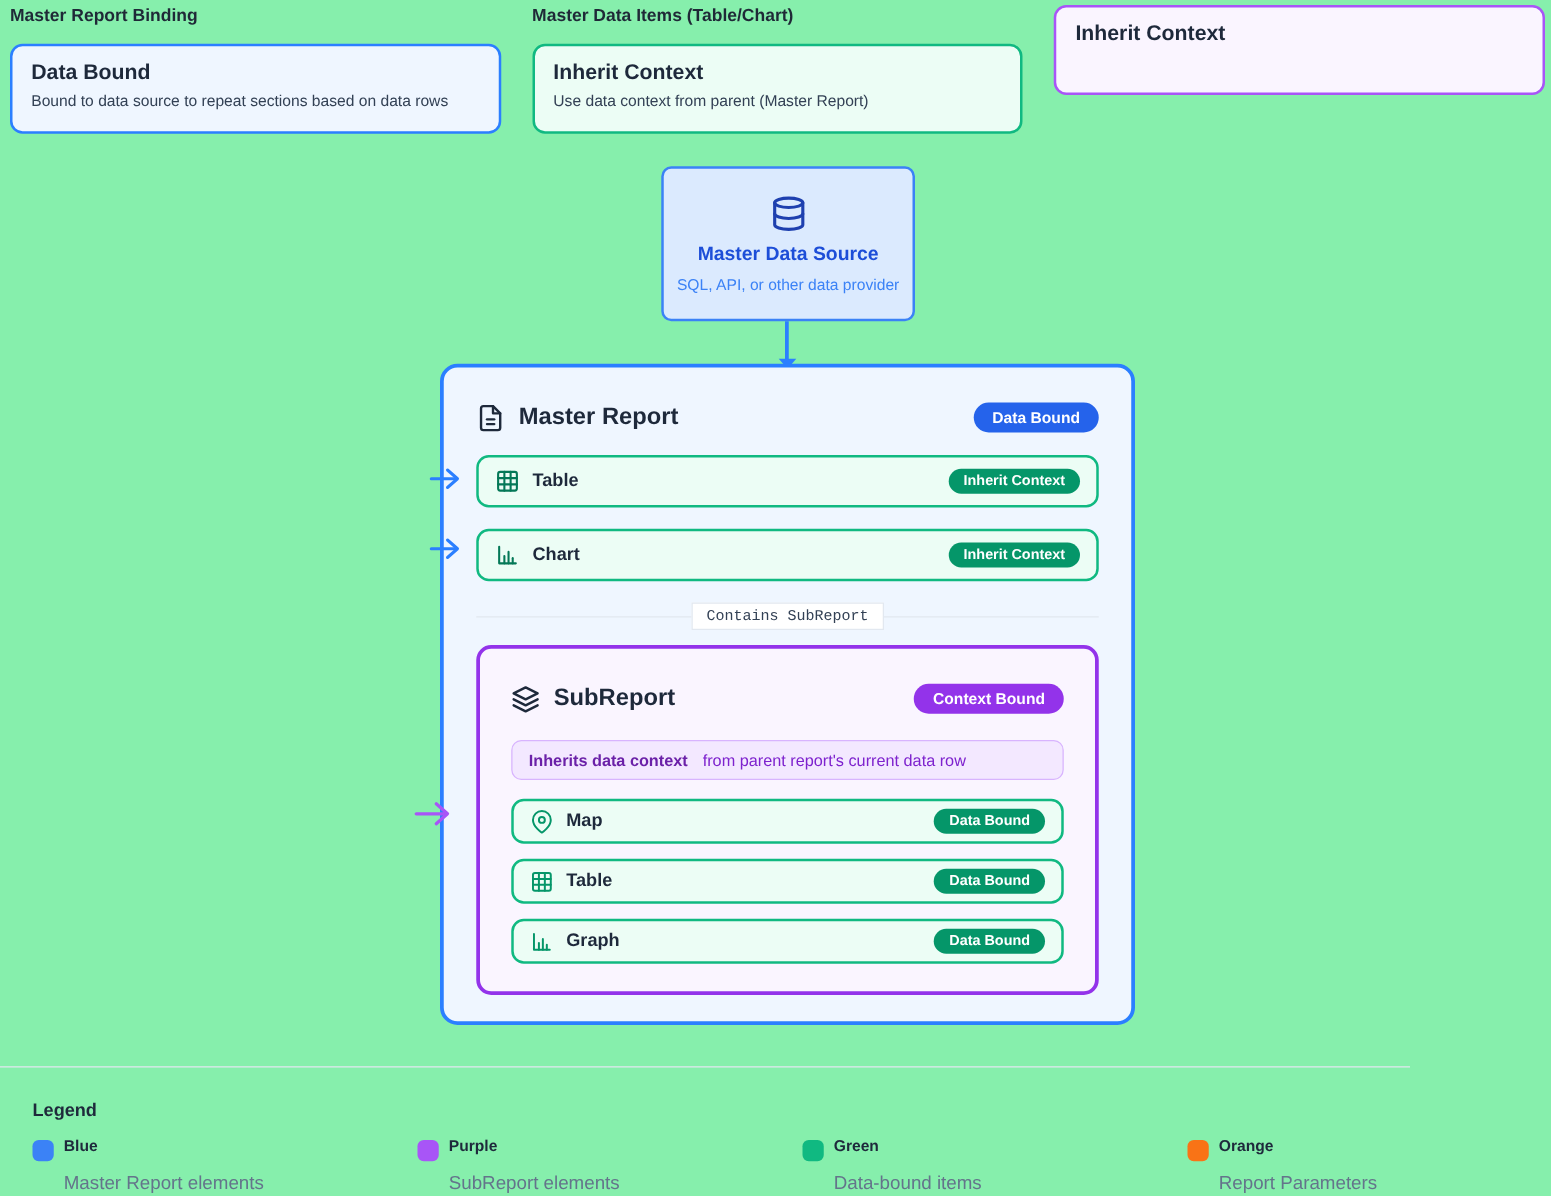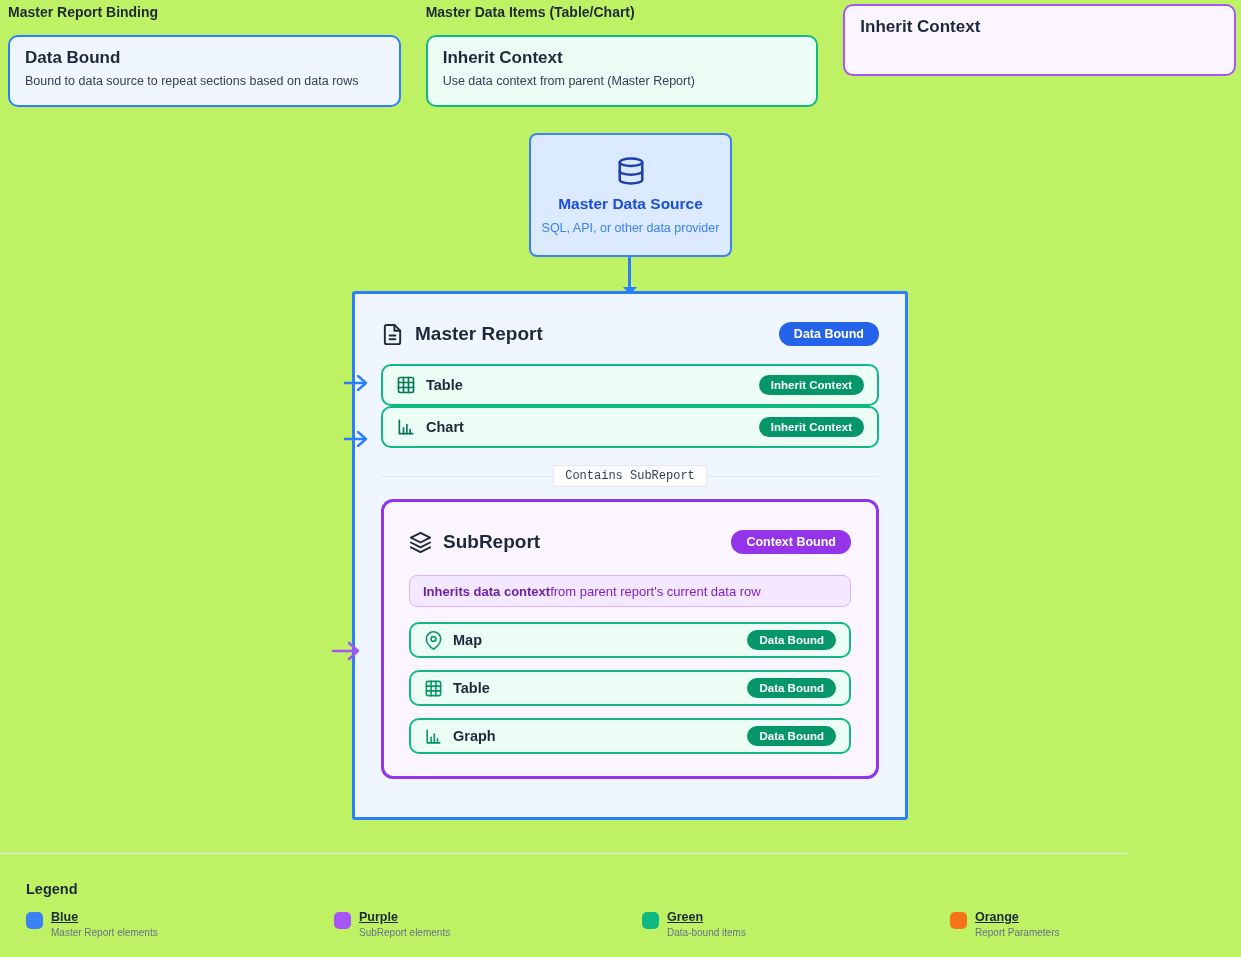--- a/index.html
+++ b/index.html
@@ -1,18 +1,18 @@
 <!DOCTYPE html>
 <html><head>
 <meta charset="utf-8">
 <style>
   * { box-sizing: border-box; margin: 0; padding: 0; }
   html,body { background:#ffffff; }
   body { font-family: "Liberation Sans", "DejaVu Sans", sans-serif; }
-  .canvas { position:relative; width:1241px; height:957px; background:#bef264; overflow:hidden; }
+  .canvas { position:relative; width:1241px; height:957px; background:#86efac; overflow:hidden; }
 
   
   .top-row { position:absolute; left:0; top:4px; width:100%; display:flex; gap:25px; padding:0 5px 0 8px; }
   .top-col { flex:1; }
   .top-heading { font-size:14px; font-weight:700; color:#1f2937; margin-bottom:15px; }
   .info-card { height:72px; border-radius:10px; border:2px solid; padding:11px 15px; }
   .info-card .card-title { font-size:17px; font-weight:700; color:#1e293b; margin-bottom:6px; }
   .info-card .card-desc { font-size:12.5px; color:#334155; }
   .card-blue   { border-color:#2b7fff; background:#eff6ff; }
   .card-green  { border-color:#10b981; background:#ecfdf5; }
@@ -24,65 +24,65 @@
     display:flex; flex-direction:column; align-items:center; justify-content:center; text-align:center; }
   .data-source .ds-title { font-size:15.5px; font-weight:700; color:#1d4ed8; margin-top:9px; }
   .data-source .ds-sub { font-size:12.5px; color:#3b82f6; margin-top:8px; }
 
   .connector-line { position:absolute; left:628px; top:257px; width:3px; height:31px; background:#2b7fff; }
   .connector-head { position:absolute; left:623px; top:287px; width:0; height:0;
     border-left:7px solid transparent; border-right:7px solid transparent; border-top:8px solid #2b7fff; }
 
   
   .master-box { position:absolute; left:352px; top:291px; width:556px; height:529px;
-    background:#eff6ff; border:3px solid #2b7fff; border-radius:3px; padding:26px 26px 0 26px; }
+    background:#eff6ff; border:3px solid #2b7fff; border-radius:14px; padding:26px 26px 0 26px; }
   .box-header { display:flex; align-items:center; height:28px; }
   .box-header .box-title { font-size:19px; font-weight:700; color:#1e293b; margin-left:11px; }
   .badge { margin-left:auto; border-radius:999px; color:#fff; font-weight:700; white-space:nowrap; }
   .badge-lg { font-size:12.5px; padding:5px 15px; }
   .badge-sm { font-size:11.5px; padding:4px 12px; }
   .badge-blue   { background:#2563eb; }
   .badge-green  { background:#059669; }
   .badge-purple { background:#9333ea; }
 
   .item-row { display:flex; align-items:center; border:2px solid #10b981; background:#ecfdf5;
     border-radius:10px; padding:0 13px; }
   .item-row .item-label { font-size:14.5px; font-weight:600; color:#1e293b; margin-left:10px; }
   .master-item { height:42px; }
   .master-item.first { margin-top:16px; }
-  .master-item.next  { margin-top:0; }
+  .master-item.next  { margin-top:17px; }
 
   .contains-divider { position:relative; height:22px; margin-top:17px;font-family:Liberation Mono, monospace; }
   .contains-divider .line { position:absolute; left:0; right:0; top:50%; border-top:1px solid #e2e8f0; }
   .contains-divider .label { position:absolute; left:50%; top:50%; transform:translate(-50%,-50%);
     background:#fff; border:1px solid #e2e8f0; font-size:12px; color:#334155; padding:3px 11px; white-space:nowrap; }
 
   
   .sub-box { margin-top:12px; height:280px; background:#faf5ff; border:3px solid #9333ea;
     border-radius:12px; padding:26px 25px 0 25px; }
   .context-note { margin-top:19px; height:32px; display:flex; align-items:center;
-    background:#f3e8ff; border:1px solid #d8b4fe; border-radius:8px; padding:0 13px; font-size:13px; }
+    background:#f3e8ff; border:1px solid #d8b4fe; border-radius:8px; padding:0 13px; font-size:13px;gap:12px; }
   .context-note .note-bold { font-weight:700; color:#6b21a8; }
   .context-note .note-rest { color:#7e22ce; }
   .sub-item { height:36px; }
   .sub-item.first { margin-top:15px;text-align:center; }
   .sub-item.next  { margin-top:12px; }
 
   
   .flow-arrow { position:absolute; }
 
   
   .legend-divider { position:absolute; left:0; top:853px; width:1128px; border-top:1px solid #e2e8f0; }
   .legend-heading { position:absolute; left:26px; top:881px; font-size:14.5px; font-weight:700; color:#1e293b; }
   .legend-row { position:absolute; left:26px; top:910px; display:flex; }
   .legend-item { width:308px; display:flex; }
   .legend-swatch { width:17px; height:17px; border-radius:5px; margin-top:2px; flex:none; }
   .legend-text { margin-left:8px; }
-  .legend-name { font-size:12.5px; font-weight:700; color:#1e293b;text-decoration:underline; }
-  .legend-desc { font-size:10px; color:#64748b; margin-top:3px; }
+  .legend-name { font-size:12.5px; font-weight:700; color:#1e293b; }
+  .legend-desc { font-size:15px; color:#64748b; margin-top:14px; }
 
   .icon { flex:none; display:inline-flex; }
 </style>
 </head>
 <body>
 
 <div class="canvas">
 
   <div class="top-row">
     <div class="top-col">

